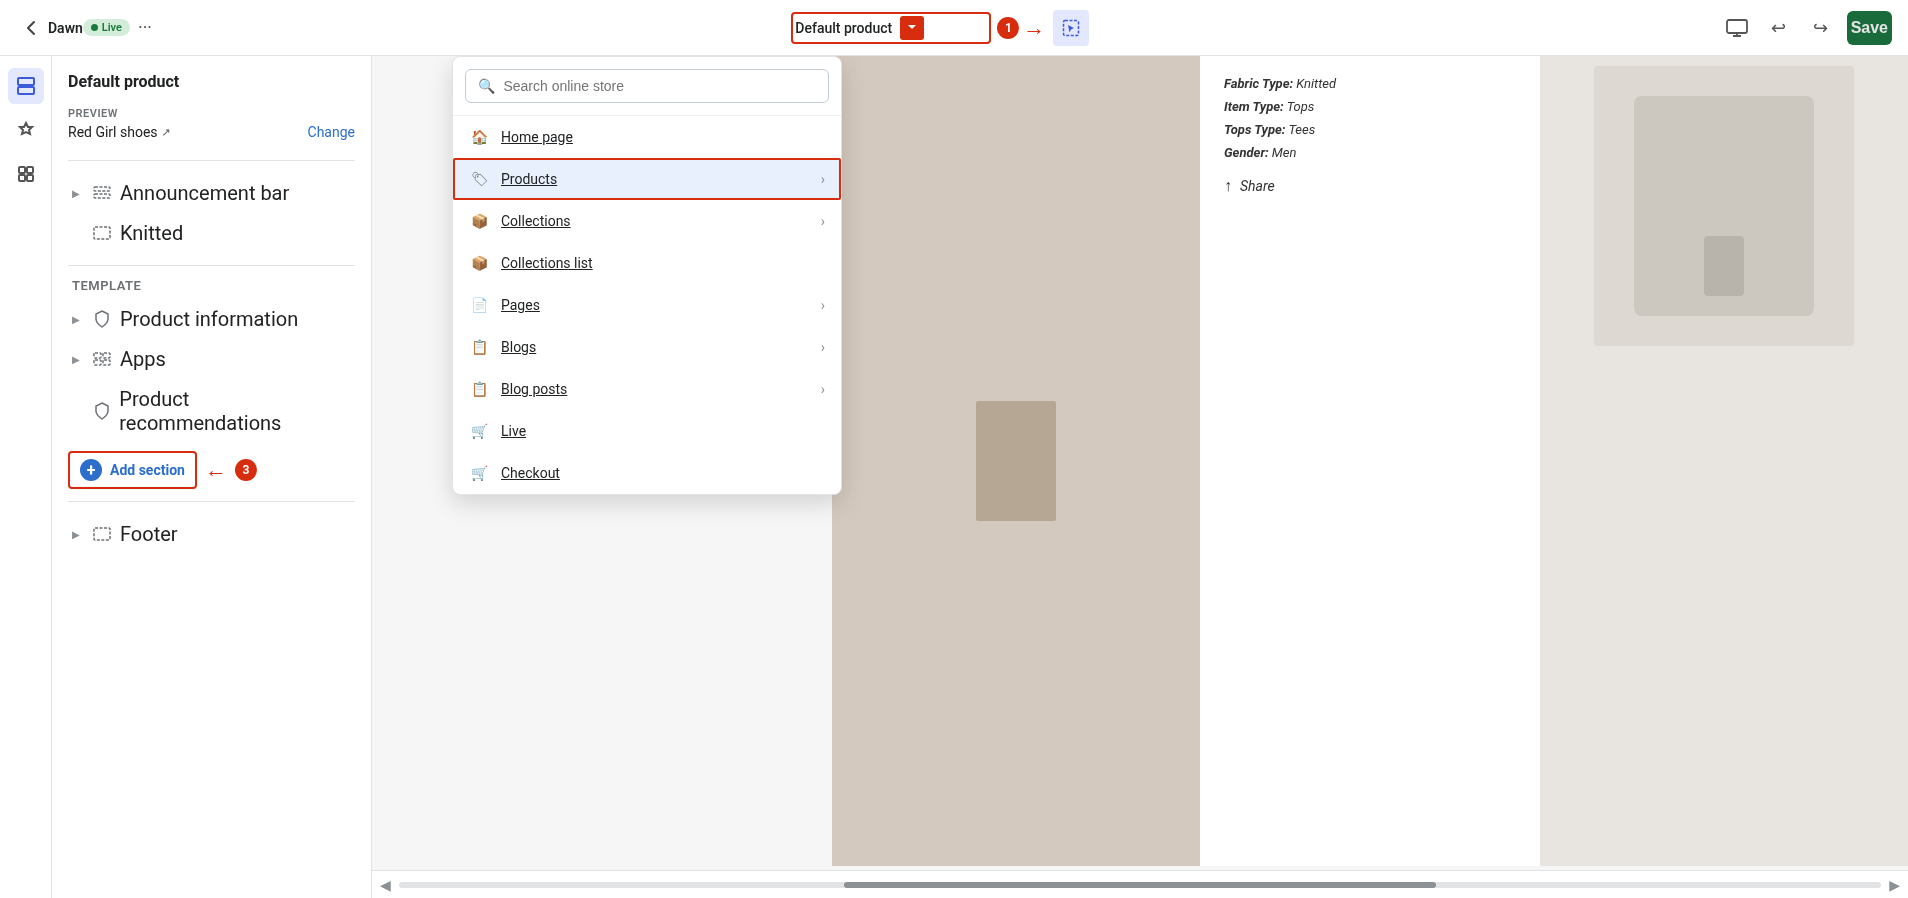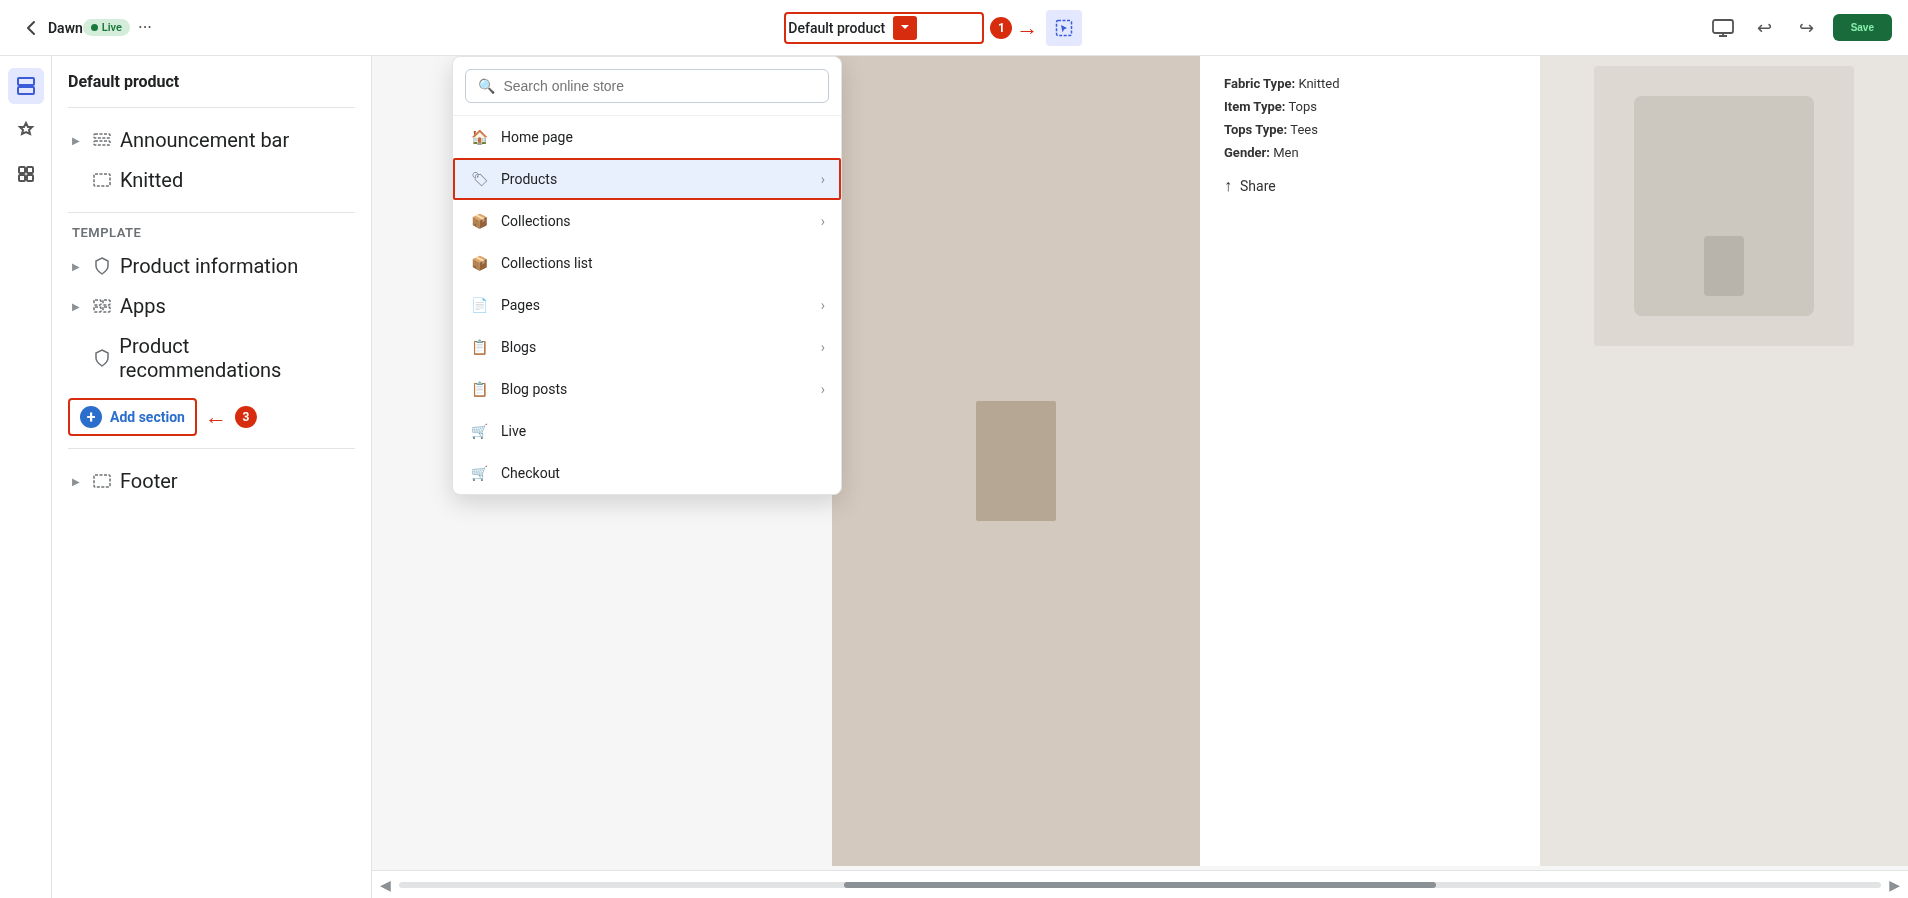--- a/index.html
+++ b/index.html
@@ -23,21 +23,21 @@
     .page-selector-text { font-size: 14px; color: #202223; font-weight: 500; }
     .page-selector-arrow { width: 24px; height: 24px; background: #d72c0d; border-radius: 3px; display: flex; align-items: center; justify-content: center; position: relative; }
     .page-selector-arrow::after { content: ''; border: 4px solid transparent; border-top-color: #fff; margin-top: 3px; }
     .selector-red-border { border: 2px solid #d72c0d; border-radius: 4px; padding: 2px; }
 
     .cursor-tool { width: 36px; height: 36px; background: #e3e8ff; border-radius: 4px; display: flex; align-items: center; justify-content: center; cursor: pointer; }
 
     .topbar-right { display: flex; align-items: center; gap: 10px; margin-left: auto; }
     .device-icon { width: 32px; height: 32px; display: flex; align-items: center; justify-content: center; cursor: pointer; }
     .undo-btn, .redo-btn { width: 32px; height: 32px; display: flex; align-items: center; justify-content: center; cursor: pointer; font-size: 18px; color: #555; }
-    .save-btn { background: #1a6b3c; color: #86efac; border: none; border-radius: 6px; padding: 8px 18px; font-size: 10px; font-weight: 600; cursor: pointer; }
+    .save-btn { background: #1a6b3c; color: #e5e5e5; border: none; border-radius: 6px; padding: 8px 4px; font-size: 16px; font-weight: 600; cursor: pointer; }
 
     
     .main { display: flex; flex: 1; overflow: hidden; }
 
     
     .sidebar { width: 320px; background: #fff; border-right: 1px solid #e1e3e5; display: flex; flex-direction: column; flex-shrink: 0; overflow-y: auto; }
     .sidebar-icons { width: 52px; background: #fff; border-right: 1px solid #e1e3e5; display: flex; flex-direction: column; align-items: center; padding-top: 12px; gap: 8px; flex-shrink: 0; }
     .sidebar-icon-btn { width: 36px; height: 36px; display: flex; align-items: center; justify-content: center; border-radius: 6px; cursor: pointer; color: #555; }
     .sidebar-icon-btn.active { background: #e3e8ff; color: #3b5bdb; }
 
@@ -76,21 +76,21 @@
     
     .dropdown-overlay { position: absolute; top: 0; left: 80px; width: 390px; background: #fff; border: 1px solid #e1e3e5; border-radius: 8px; box-shadow: 0 8px 24px rgba(0,0,0,0.15); z-index: 200; }
     .dropdown-search { padding: 12px; border-bottom: 1px solid #f0f0f0; }
     .search-input-wrap { display: flex; align-items: center; border: 1px solid #c4cdd6; border-radius: 6px; padding: 8px 12px; gap: 8px; }
     .search-icon { color: #8c9196; font-size: 14px; }
     .search-input { border: none; outline: none; font-size: 14px; color: #202223; flex: 1; background: transparent; }
     .dropdown-item { display: flex; align-items: center; padding: 10px 16px; cursor: pointer; justify-content: space-between; }
     .dropdown-item.highlighted { background: #e8f0fe; }
     .dropdown-item-left { display: flex; align-items: center; gap: 10px; }
     .dropdown-item-icon { width: 22px; height: 22px; display: flex; align-items: center; justify-content: center; color: #6d7175; font-size: 14px; }
-    .dropdown-item-text { font-size: 14px; color: #202223; }
+    .dropdown-item-text { font-size: 14px; color: #202223; text-decoration: underline; }
     .dropdown-item-arrow { color: #8c9196; font-size: 14px; }
     .dropdown-scroll { max-height: 440px; overflow-y: auto; }
     .dropdown-scroll::-webkit-scrollbar { width: 6px; }
     .dropdown-scroll::-webkit-scrollbar-thumb { background: #c4cdd6; border-radius: 3px; }
     .annot-arrow { color: #d72c0d; font-size: 22px; line-height: 1; }
   </style>
 </head>
 <body>
 
 <div class="topbar">
@@ -162,20 +162,30 @@
           <rect x="2" y="10" width="6" height="6" rx="1"></rect>
           <rect x="10" y="10" width="6" height="6" rx="1"></rect>
         </svg>
     </div>
   </div>
 
   <div class="sidebar">
     <div class="sidebar-content">
       <div class="sidebar-title">Default product</div>
 
+      <div class="preview-section">
+        <div class="preview-label">PREVIEW</div>
+        <div class="preview-row">
+          <div class="preview-link">
+            <span>Red Girl shoes</span>
+            <span class="external-icon">↗</span>
+          </div>
+          <a class="change-link">Change</a>
+        </div>
+      </div>
 
       <hr class="section-divider">
 
       <div class="sidebar-section-item">
         <span class="section-expand">▶</span>
         <span class="section-icon">
           <svg width="18" height="14" viewBox="0 0 18 14" fill="none" stroke="#6d7175" stroke-width="1.5">
               <rect x="1" y="1" width="16" height="4" rx="1" stroke-dasharray="3 1.5"></rect>
               <rect x="1" y="8" width="16" height="4" rx="1" stroke-dasharray="3 1.5"></rect>
             </svg>
@@ -331,21 +341,21 @@
 
         <div class="dropdown-item">
           <div class="dropdown-item-left">
             <span class="dropdown-item-icon">🛒</span>
             <span class="dropdown-item-text">Checkout</span>
           </div>
         </div>
       </div>
     </div>
 
-    <div style="position:absolute;left:460px;top:0;right:0;bottom:32px;overflow:hidden;background:#84cc16;">
+    <div style="position:absolute;left:460px;top:0;right:0;bottom:32px;overflow:hidden;background:#84cc16;font-style:italic;">
       <div style="display:flex;height:100%;">
         <div style="flex:1;background:#d4c9be;min-width:0;">
           <div style="height:100%;display:flex;align-items:center;justify-content:center;color:#999;font-size:12px;">
 
             <div style="width:80px;height:120px;background:#a89880;opacity:0.7;border-radius:2px;"></div>
           </div>
 
         </div>
         <div style="width:340px;padding:20px 24px;background:#fff;flex-shrink:0;">
           <div class="product-attr">

